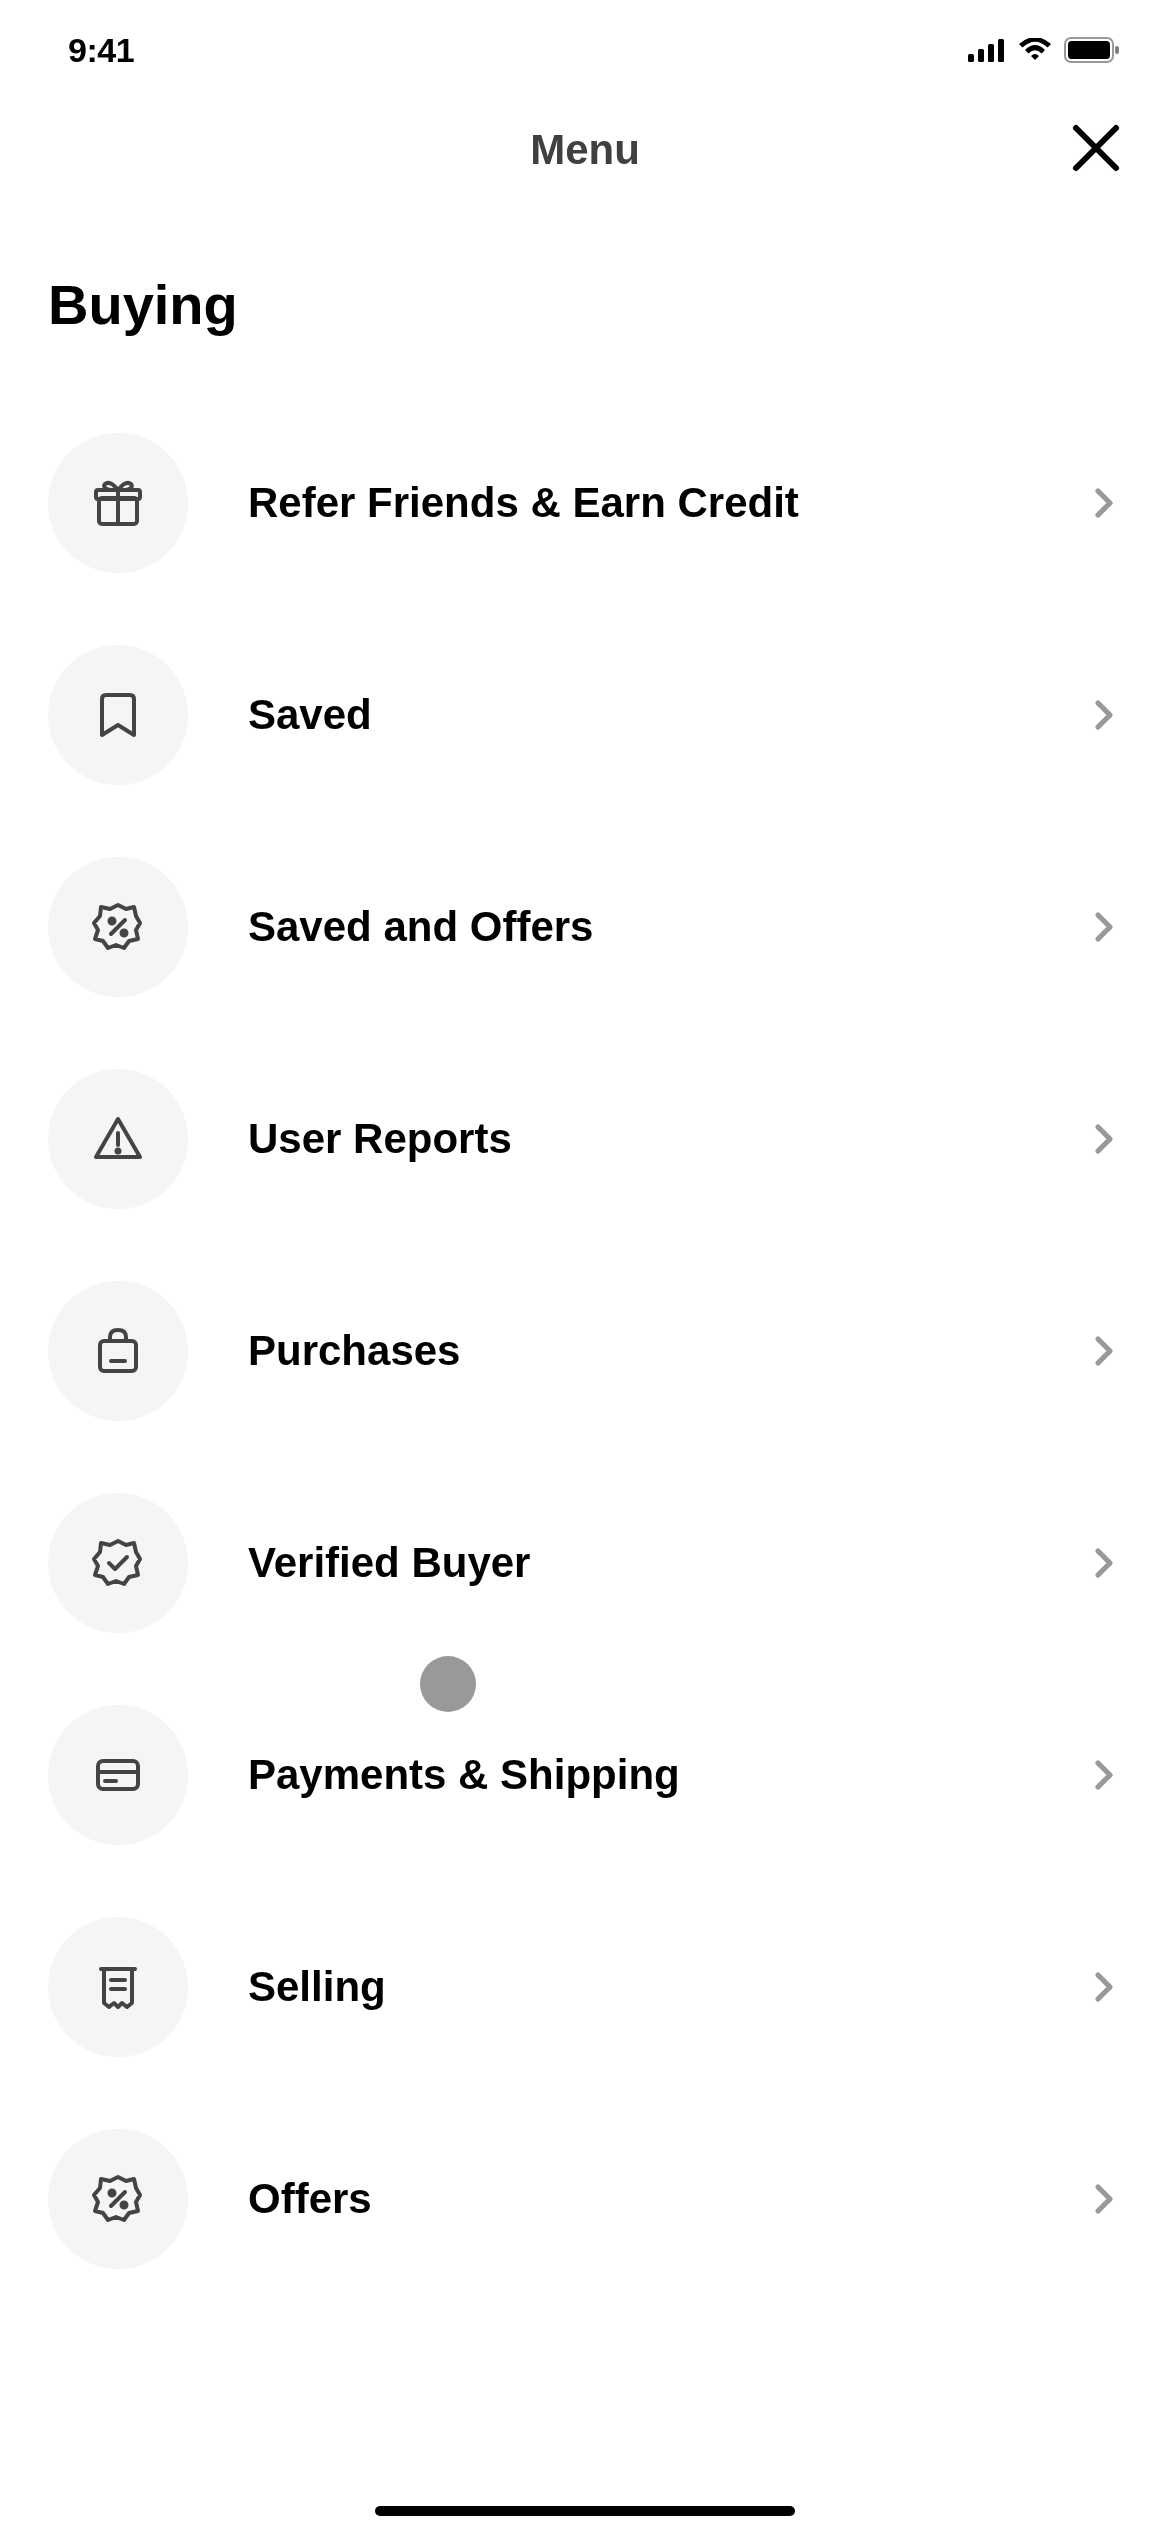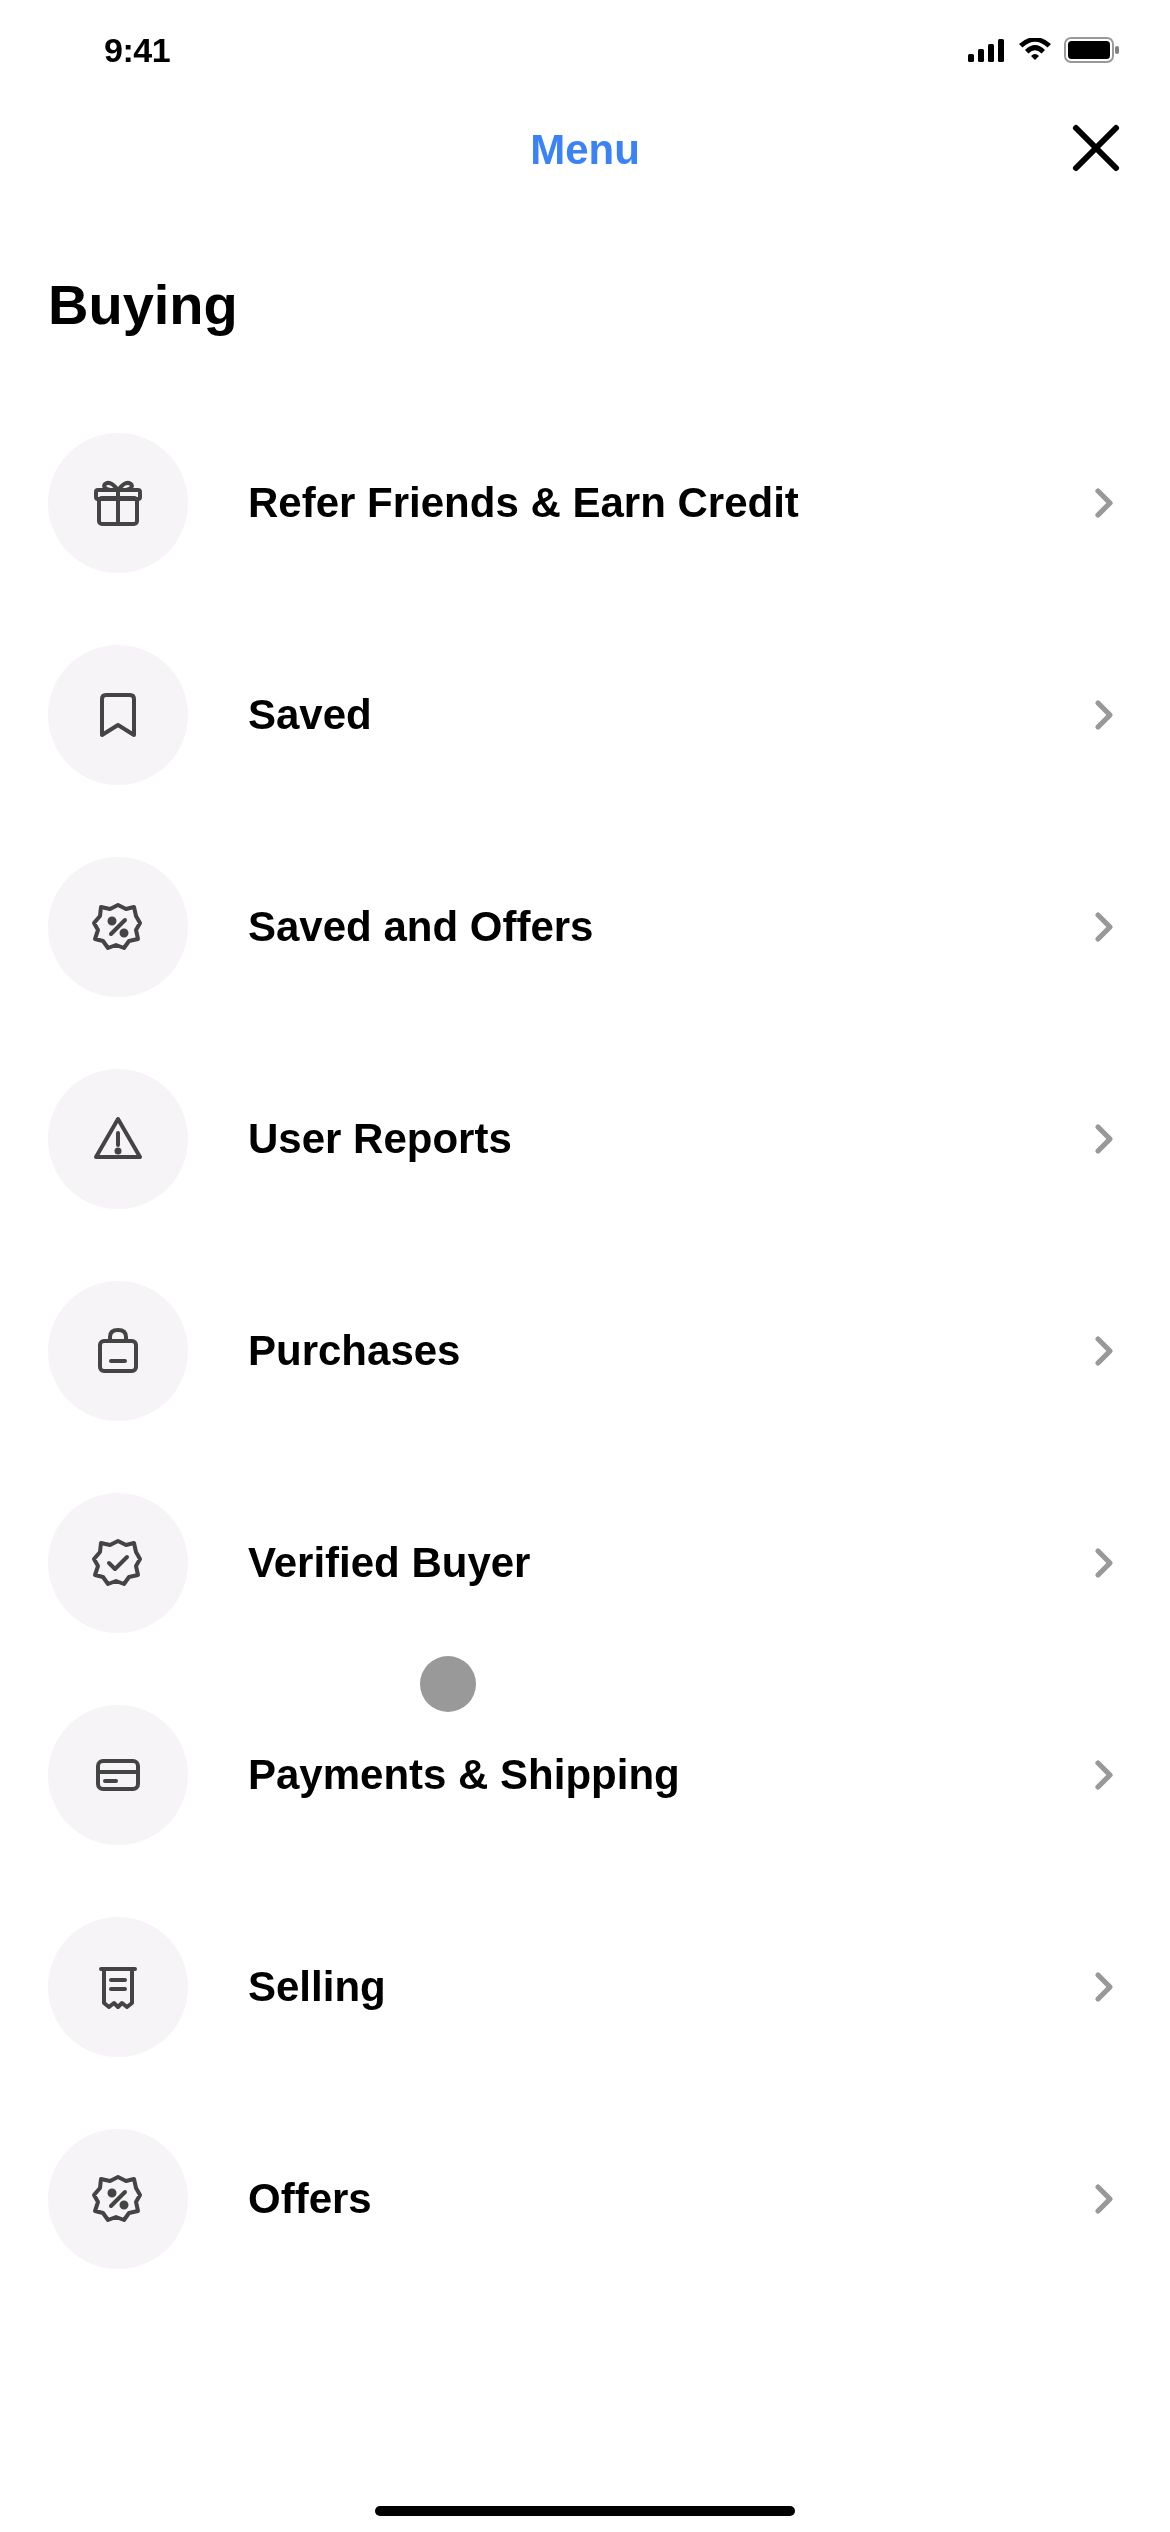--- a/index.html
+++ b/index.html
@@ -14,21 +14,21 @@
       background: #ffffff;
       font-family: -apple-system, BlinkMacSystemFont, 'Segoe UI', sans-serif;
       position: relative;
       overflow: hidden;
     }
     .status-bar {
       height: 100px;
       display: flex;
       justify-content: space-between;
       align-items: center;
-      padding: 0 50px 0 104px;
+      padding: 0 50px 0 68px;
     }
     .status-time {
       font-size: 34px;
       font-weight: 600;
       color: #000;
       letter-spacing: -0.5px;
     }
     .status-icons {
       display: flex;
       gap: 12px;
@@ -37,21 +37,21 @@
     .header {
       height: 100px;
       position: relative;
       display: flex;
       align-items: center;
       justify-content: center;
     }
     .header-title {
       font-size: 42px;
       font-weight: 600;
-      color: #3b82f6;
+      color: #404040;
     }
     .close-button {
       position: absolute;
       right: 48px;
       top: 50%;
       transform: translateY(-50%);
       cursor: pointer;
     }
     .content {
       padding: 0 48px;

